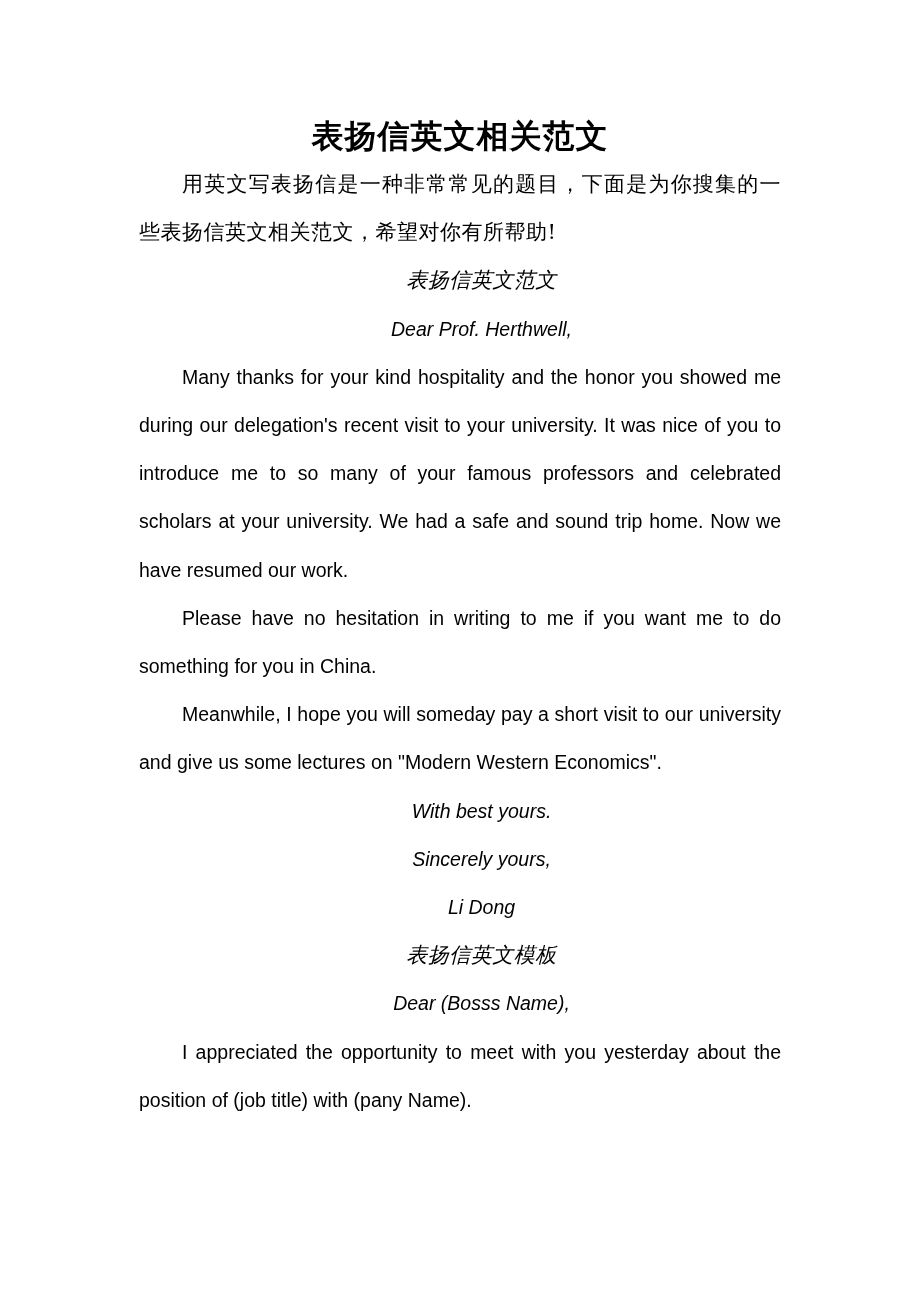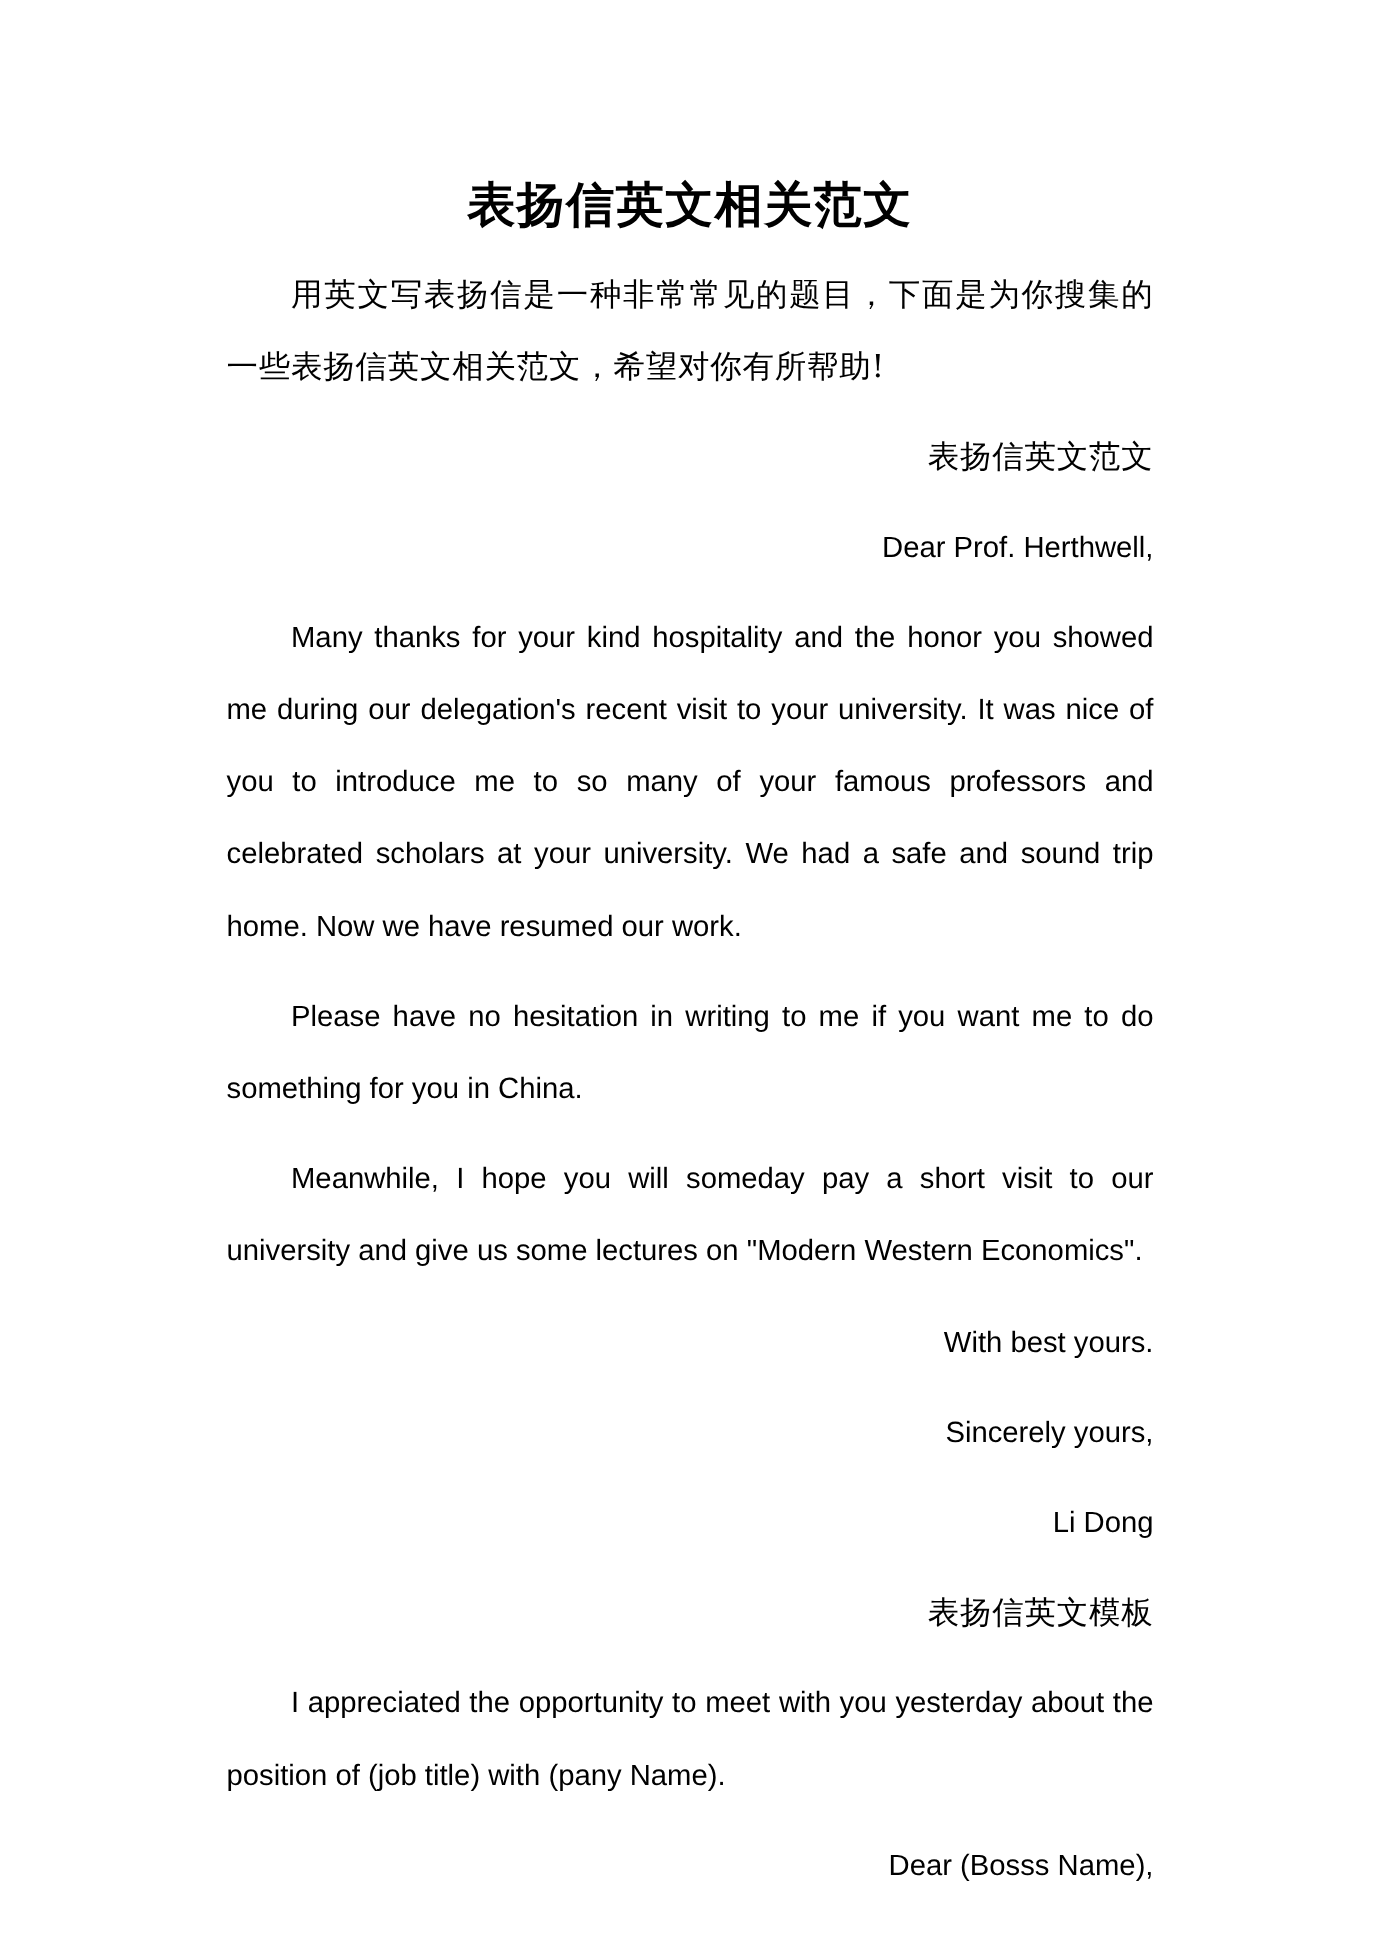--- a/index.html
+++ b/index.html
@@ -38,50 +38,51 @@
     .content {
       position: absolute;
       left: 139px;
       top: 160px;
       width: 642px;
       font-size: 19.5px;
       line-height: 48.2px;
       font-family: "Liberation Sans", "DejaVu Sans", sans-serif;
     }
     .p {
-      margin: 12px;
+      margin: 0;
       padding: 0;
       text-indent: 43px;
       text-align: justify;
     }
     .p.last-left {
       text-align-last: left;
     }
     .cjk {
       font-family: "DejaVu Serif", "Liberation Serif", serif;
       font-size: 21px;
       letter-spacing: 0.5px;
     }
     .short {
-      text-align: right;
+      text-align: center;
+      font-style: italic;
     }
   </style>
 </head>
 <body>
 
 <div class="page">
   <div class="title">表扬信英文相关范文</div>
 
   <div class="content">
     <p class="p cjk last-left">用英文写表扬信是一种非常常见的题目，下面是为你搜集的一些表扬信英文相关范文，希望对你有所帮助!</p>
     <p class="p cjk short">表扬信英文范文</p>
     <p class="p short">Dear Prof. Herthwell,</p>
     <p class="p last-left">Many thanks for your kind hospitality and the honor you showed me during our delegation's recent visit to your university. It was nice of you to introduce me to so many of your famous professors and celebrated scholars at your university. We had a safe and sound trip home. Now we have resumed our work.</p>
     <p class="p last-left">Please have no hesitation in writing to me if you want me to do something for you in China.</p>
     <p class="p last-left">Meanwhile, I hope you will someday pay a short visit to our university and give us some lectures on "Modern Western Economics".</p>
     <p class="p short">With best yours.</p>
     <p class="p short">Sincerely yours,</p>
     <p class="p short">Li Dong</p>
     <p class="p cjk short">表扬信英文模板</p>
+    <p class="p short">Dear (Bosss Name),</p>
     <p class="p last-left">I appreciated the opportunity to meet with you yesterday about the position of (job title) with (pany Name).</p>
-    <p class="p short">Dear (Bosss Name),</p>
   </div>
 </div>
 
 </body></html>

